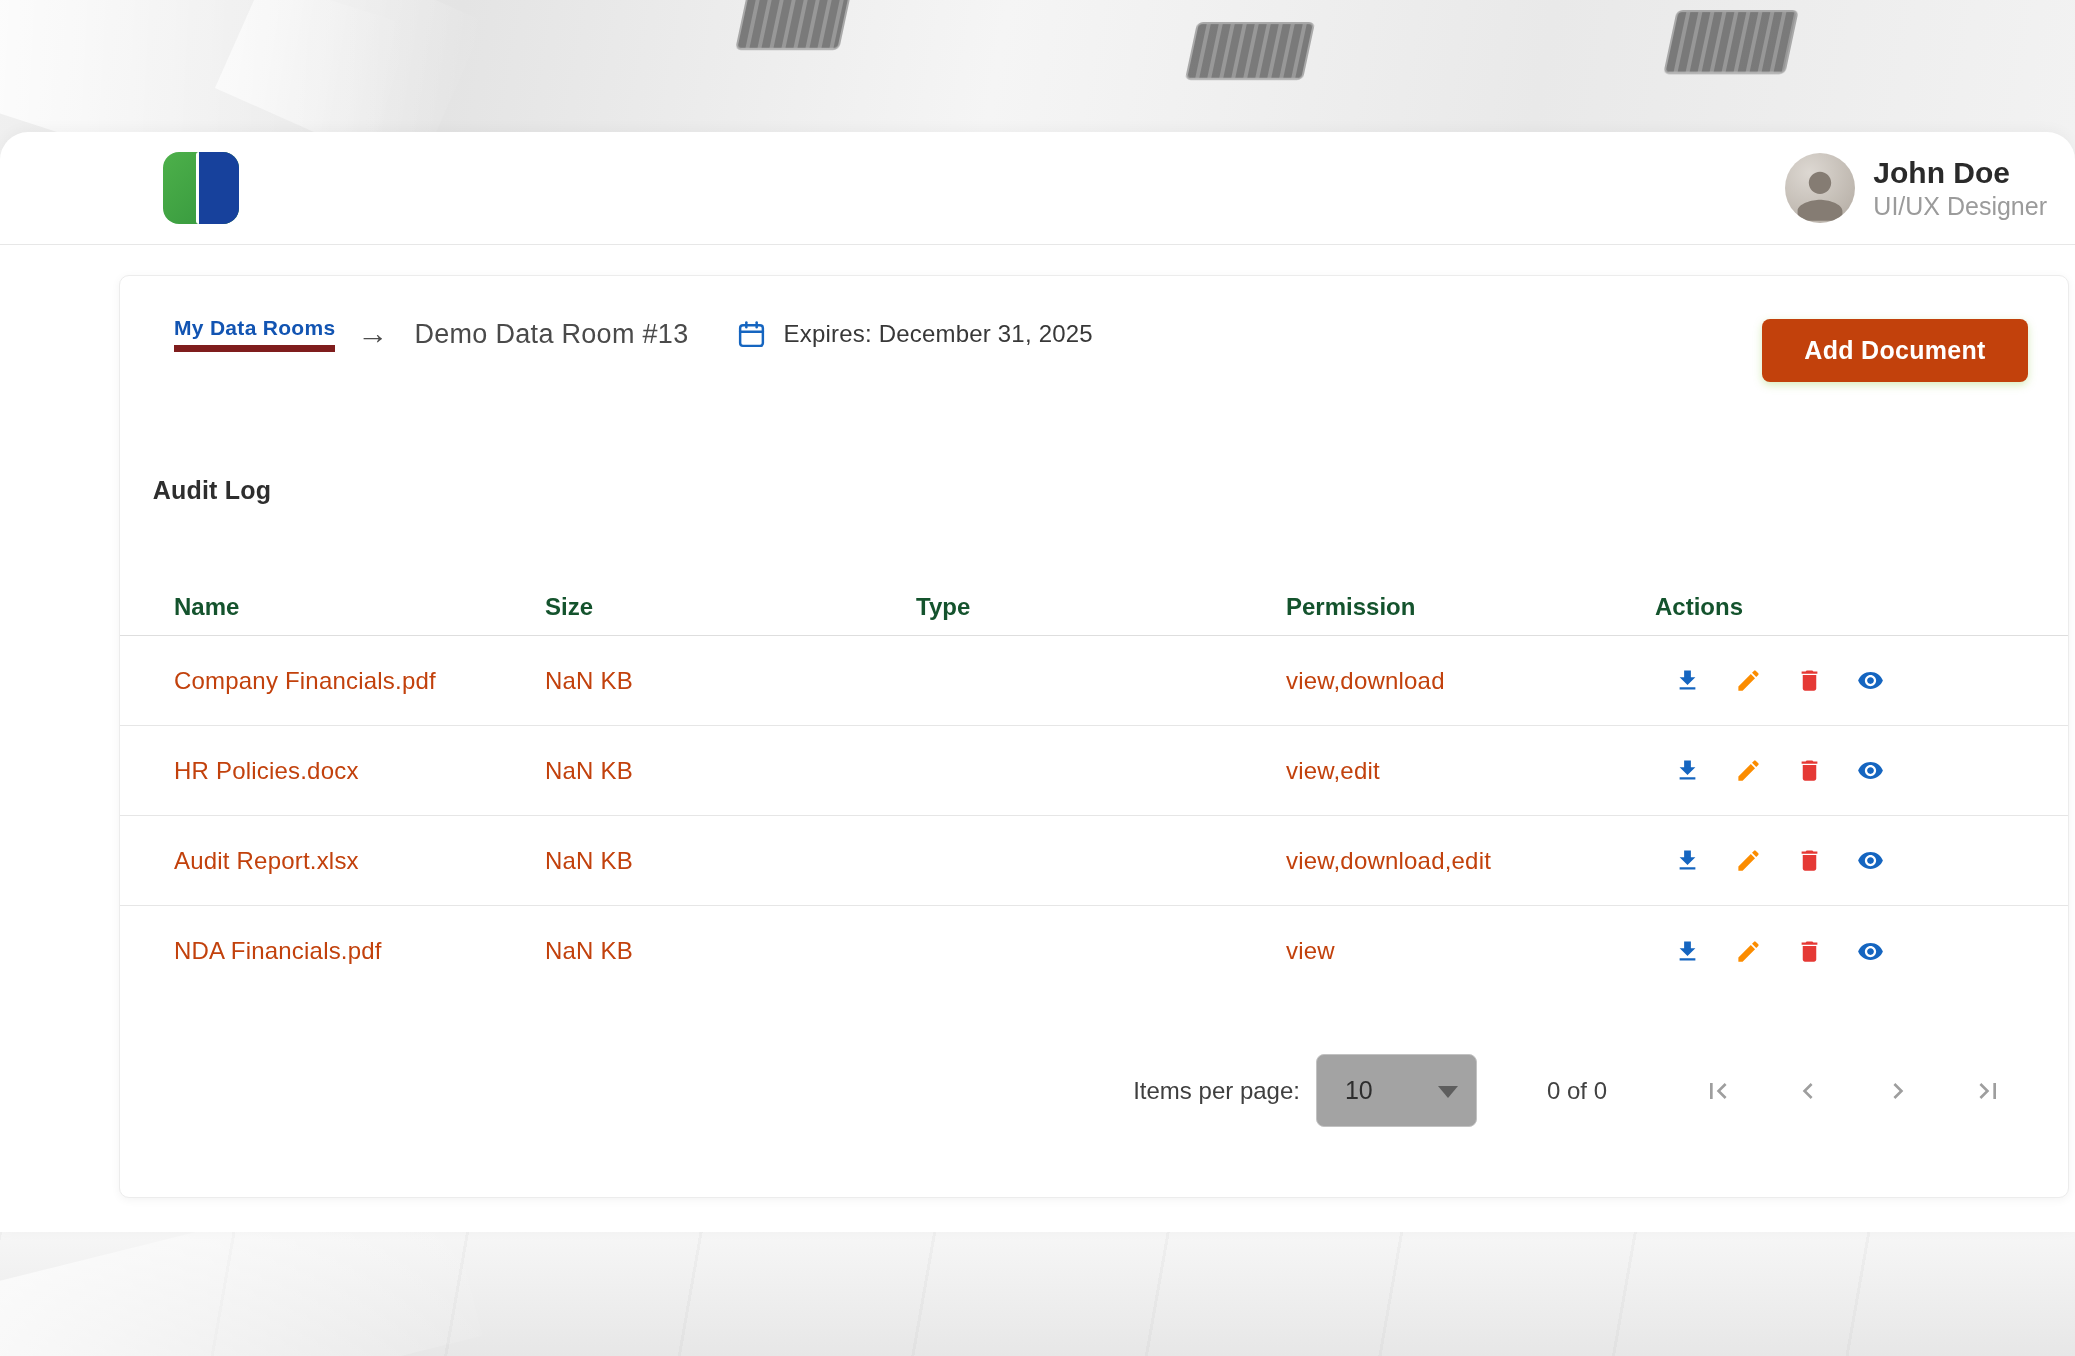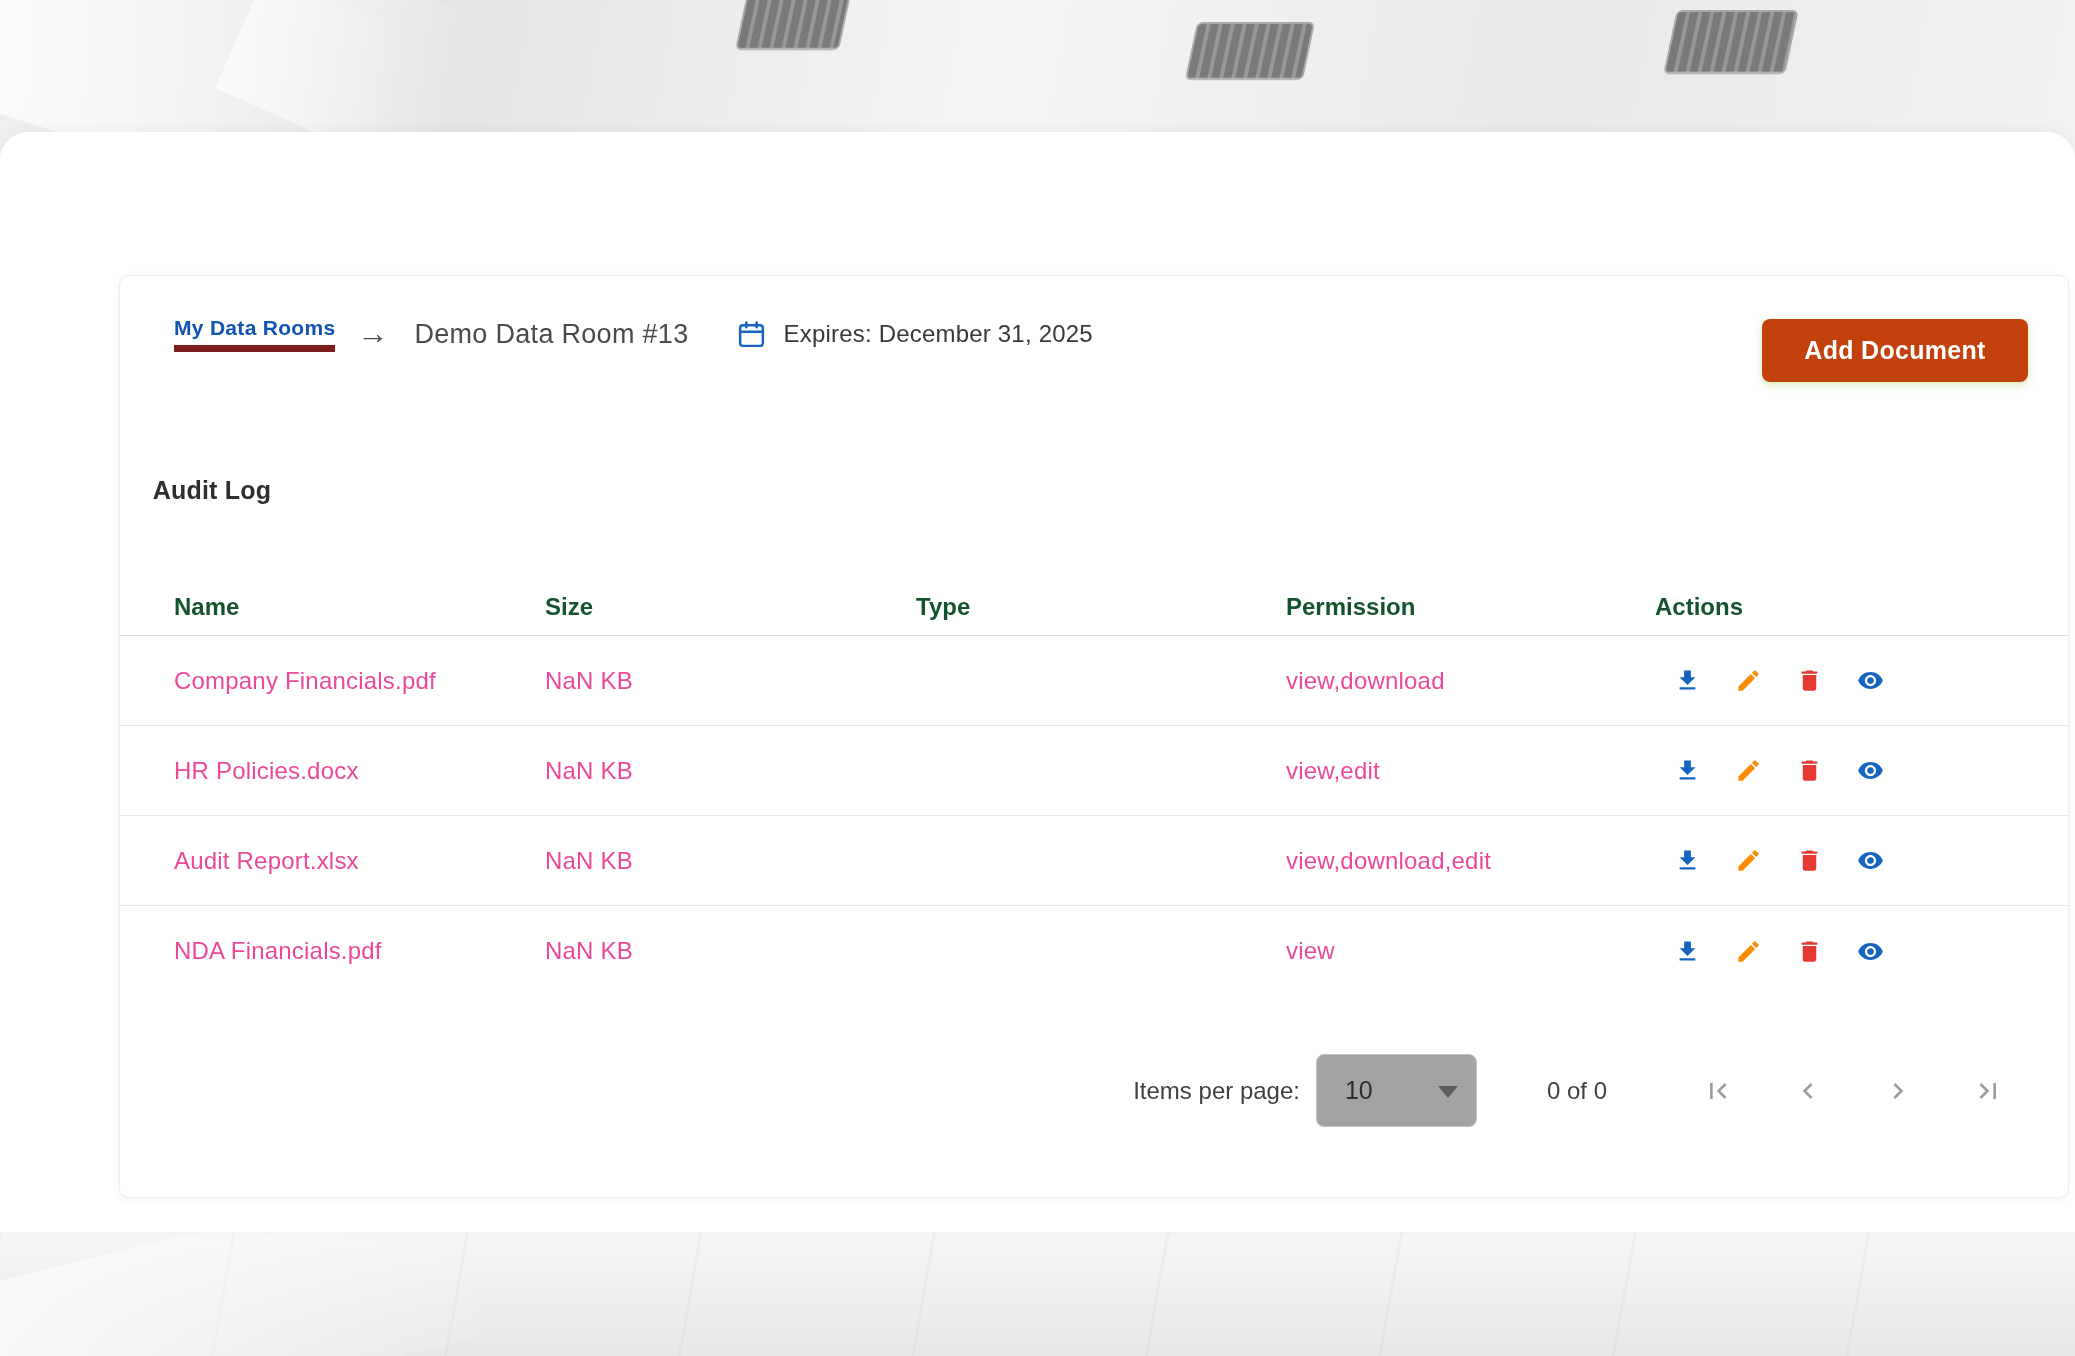--- a/index.html
+++ b/index.html
@@ -116,21 +116,21 @@
   
   .table { position: absolute; left: 0; top: 302px; width: 100%; }
   .thead, .trow {
     display: grid; grid-template-columns: 371px 371px 370px 369px 1fr;
     align-items: center; padding: 0 40px 0 54px; width: 100%;
   }
   .thead { height: 58px; border-bottom: 1px solid #dedede; }
   .th { font-size: 24px; font-weight: 700; color: #14532d; }
   .trow { height: 90px; border-bottom: 1px solid #e6e6e6; }
   .tbody .trow:last-child { border-bottom: none; }
-  .td { font-size: 24px; color: #ec4899; letter-spacing: .2px; }
+  .td { font-size: 24px; color: #c2410c; letter-spacing: .2px; }
   .actions-cell { display: flex; gap: 27px; margin-left: 15px; }
   .icon-btn {
     width: 34px; height: 34px; padding: 0; border: none; background: transparent;
     display: flex; align-items: center; justify-content: center; cursor: pointer;
   }
   .icon-btn svg { width: 27px; height: 27px; display: block; }
 
   
   .pagination {
     position: absolute; left: 0; top: 778px; width: 100%; height: 73px;
@@ -165,20 +165,37 @@
     <div class="vent vent1"></div>
     <div class="vent vent2"></div>
     <div class="vent vent3"></div>
   </div>
   <div class="bg-bottom">
     <div class="floor-beam"></div>
   </div>
 
   <div class="main">
 
+    <header class="topbar">
+      <div class="logo">
+        <span class="logo-left"></span>
+        <span class="logo-right"></span>
+      </div>
+      <div class="user">
+        <div class="avatar">
+          <svg viewBox="0 0 24 24">
+            <path fill="#857c73" d="M12 11.6c2.65 0 4.8-2.15 4.8-4.8S14.65 2 12 2 7.2 4.15 7.2 6.8s2.15 4.8 4.8 4.8zm0 2.4c-3.2 0-9.6 1.61-9.6 4.8V23h19.2v-4.2c0-3.19-6.4-4.8-9.6-4.8z"></path>
+          </svg>
+        </div>
+        <div class="user-meta">
+          <div class="user-name">John Doe</div>
+          <div class="user-role">UI/UX Designer</div>
+        </div>
+      </div>
+    </header>
 
     <section class="card">
 
       <div class="crumb-row">
         <span class="crumb-link">My Data Rooms</span>
         <span class="crumb-arrow">→</span>
         <span class="crumb-current">Demo Data Room #13</span>
         <svg class="cal-icon" viewBox="0 0 24 24" fill="none" stroke="#1565c0" stroke-width="1.9" stroke-linecap="round">
           <rect x="3.2" y="4.8" width="17.6" height="16" rx="2.2"></rect>
           <line x1="3.2" y1="9.8" x2="20.8" y2="9.8"></line>

